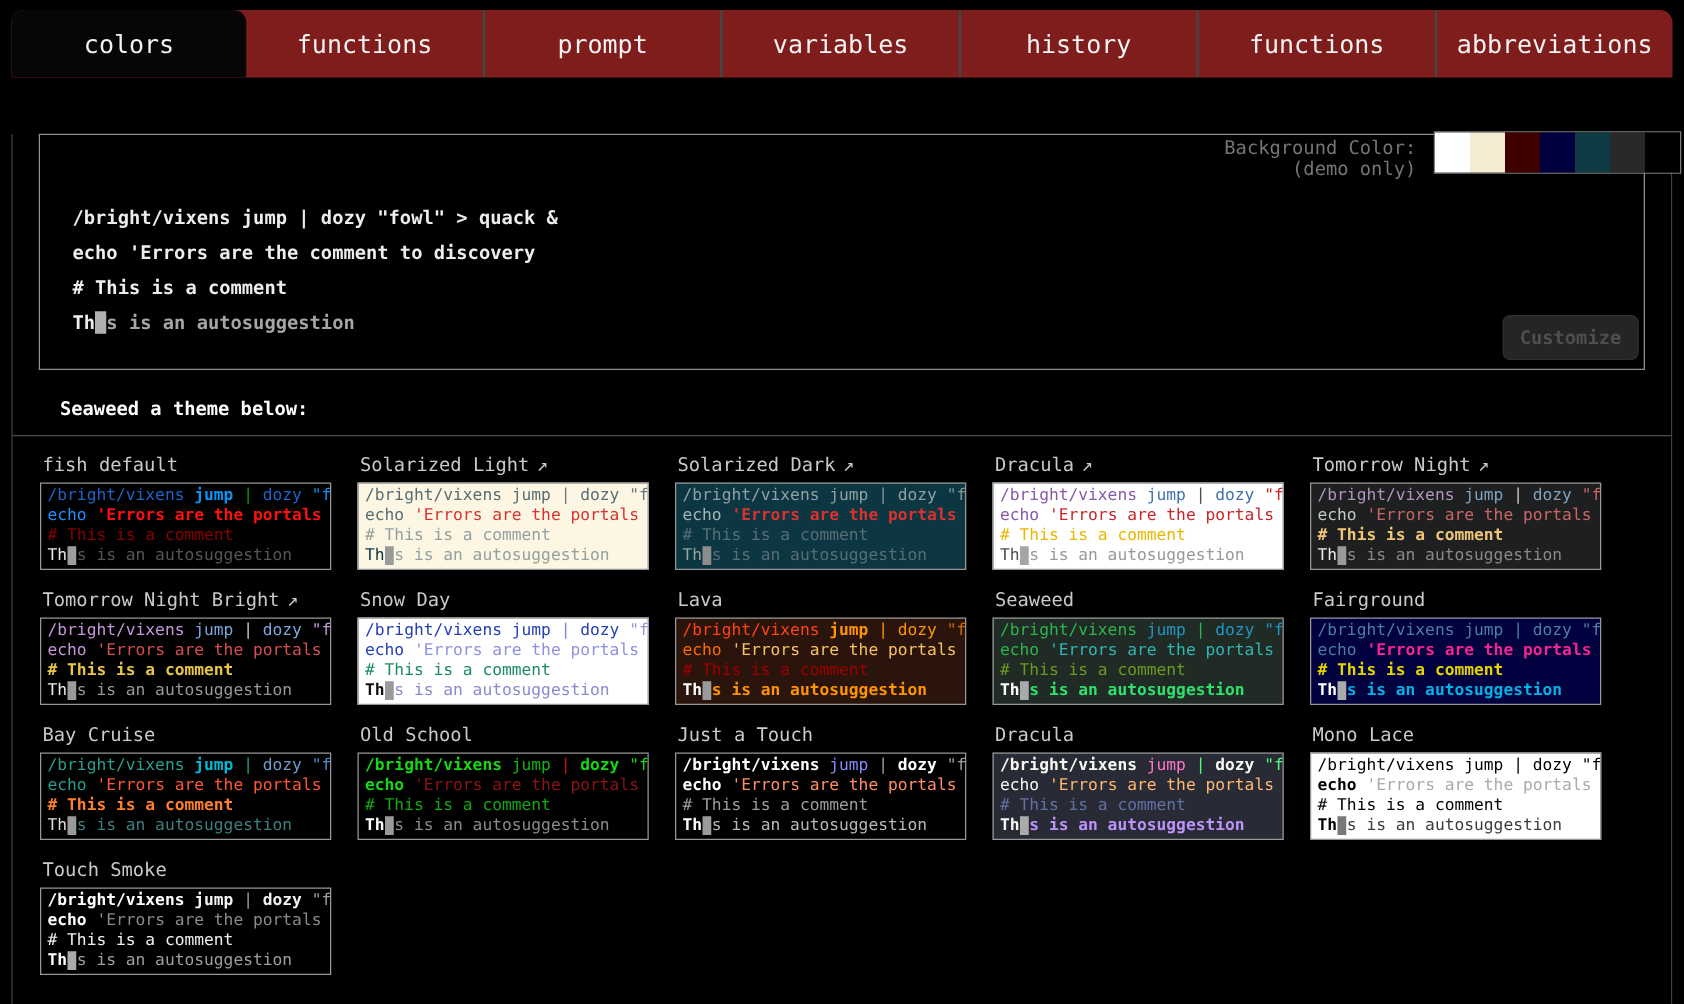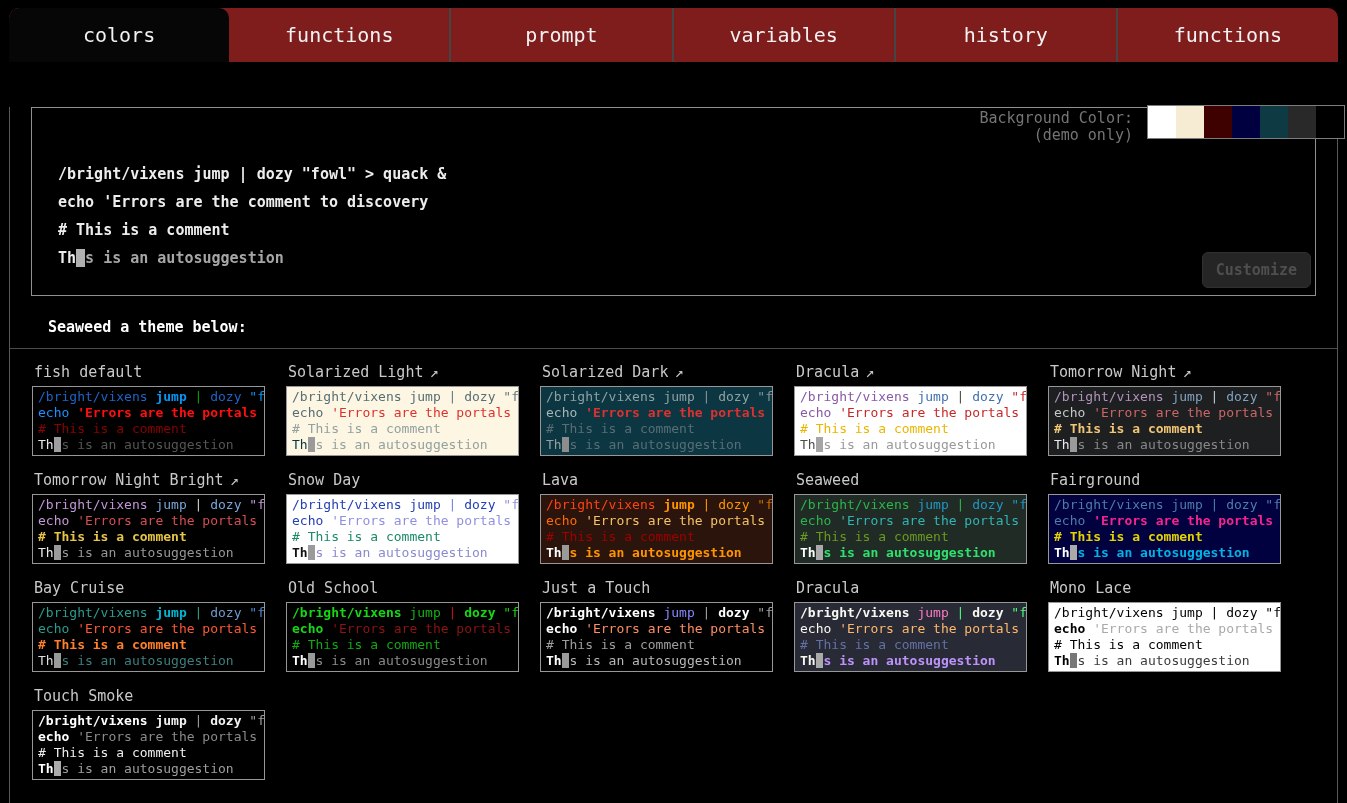--- a/index.html
+++ b/index.html
@@ -84,20 +84,21 @@
 </head>
 <body>
 
 <div class="tabbar">
   <div class="tab active">colors</div>
   <div class="tab">functions</div>
   <div class="tab">prompt</div>
   <div class="tab">variables</div>
   <div class="tab">history</div>
   <div class="tab">functions</div>
+  <div class="tab">abbreviations</div>
 </div>
 
 <div class="panel">
 
   <div class="demo-box">
     <div class="bg-label">
       <div>Background Color:</div>
       <div>(demo only)</div>
     </div>
     <div class="swatch-row">

